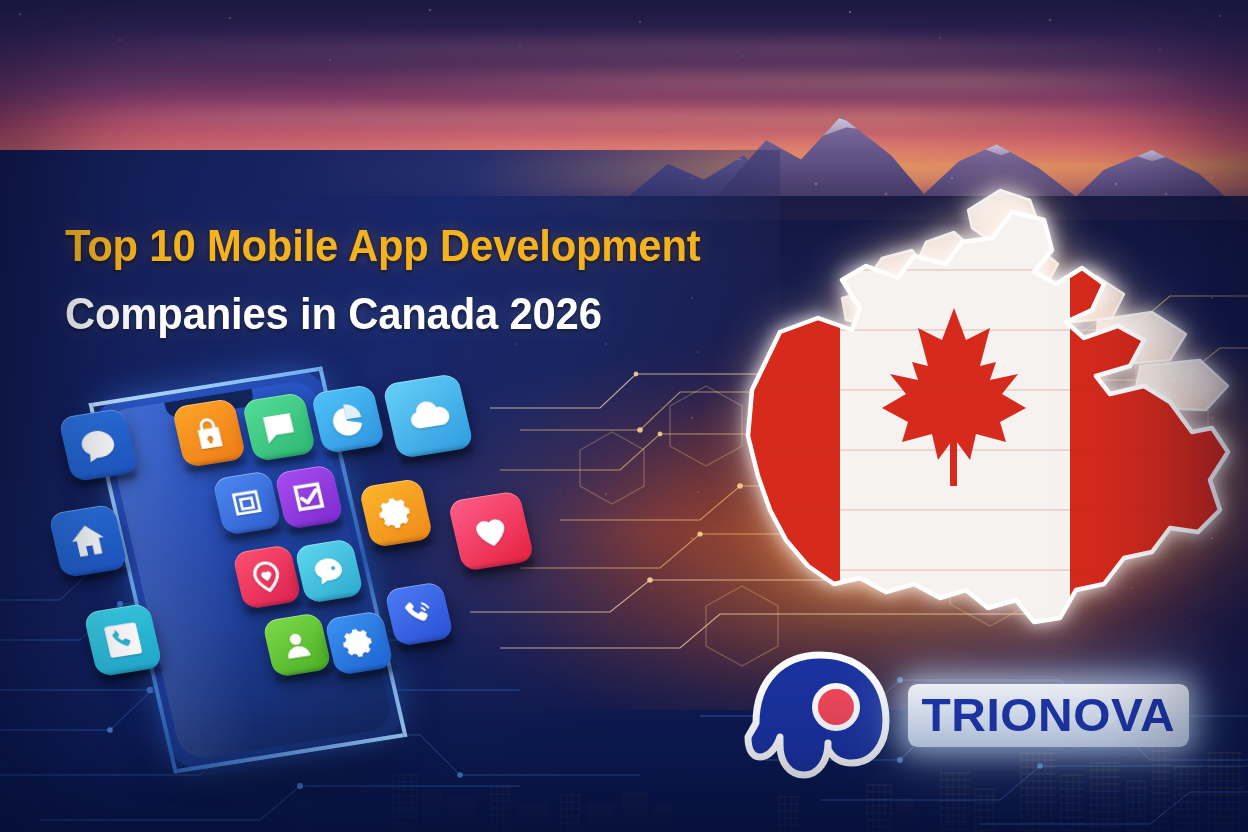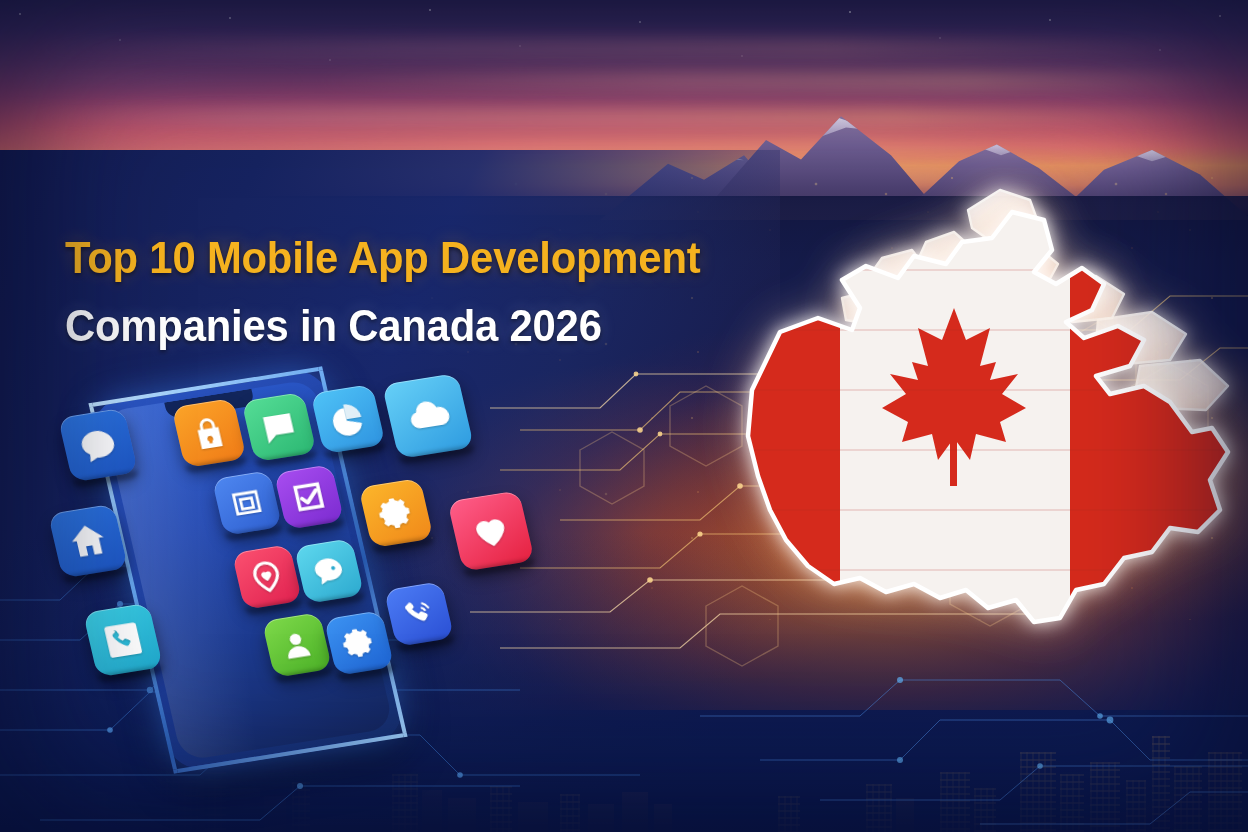--- a/index.html
+++ b/index.html
@@ -127,21 +127,21 @@
   .top-dark {
     position:absolute; left:0; top:196px; width:1248px; height:120px;
     background:linear-gradient(180deg, rgba(18,22,62,.88) 0%, rgba(20,26,70,.55) 55%, transparent 100%);
   }
 
   
   .circuit { position:absolute; left:0; top:0; width:1248px; height:832px; }
   .circuit svg { width:100%; height:100%; display:block; }
 
   
-  .title-block { position:absolute; left:65px; top:232px; z-index:40; }
+  .title-block { position:absolute; left:65px; top:220px; z-index:40; }
   .t-line1 {
     font-size:44px; font-weight:700; letter-spacing:-.2px;
     color:#F5B21F;
     font-family:"Liberation Sans Narrow","Liberation Sans",sans-serif;
     transform:scaleX(.95); transform-origin:left center;
     text-shadow:0 2px 6px rgba(0,0,0,.55), 0 0 18px rgba(255,170,30,.25);
     white-space:nowrap; line-height:1.18;
   }
   .t-line2 {
     font-size:44px; font-weight:700; letter-spacing:-.2px;
@@ -515,19 +515,43 @@
         <div class="app" style="left: 360px; top: 215px; width: 58px; height: 58px; background: linear-gradient(150deg, rgb(76, 124, 245), rgb(42, 79, 212)); z-index: 25;">
           <svg viewBox="0 0 24 24">
             <path d="M6.6 3.2 4.2 5c-.7.5-.9 1.4-.5 2.2 2.1 4.4 5.7 8 10.1 10.1.8.4 1.7.2 2.2-.5l1.8-2.4c.4-.6.3-1.4-.3-1.8l-2.9-1.9c-.5-.3-1.2-.3-1.6.2l-1 1.1a16 16 0 0 1-3.9-3.9l1.1-1c.5-.4.5-1.1.2-1.6L8.4 3.5c-.4-.6-1.2-.7-1.8-.3z"></path>
             <path d="M16 5a6.6 6.6 0 0 1 3.5 3.5" fill="none" stroke="#fff" stroke-width="1.6" stroke-linecap="round"></path>
             <path d="M15 8.2a3.4 3.4 0 0 1 1.8 1.8" fill="none" stroke="#fff" stroke-width="1.6" stroke-linecap="round"></path>
           </svg>
         </div>
       </div>
   </div>
 
+  <div class="logo">
+    <div class="logo-mark">
+      <svg viewBox="0 0 150 140">
+        <g stroke="#ffffff" stroke-width="7" stroke-linejoin="round" fill="#1B33A0">
+          <path d="M8 78
+                   C8 36, 34 10, 72 10
+                   C112 10, 138 36, 138 76
+                   C138 100, 124 118, 104 118
+                   C92 118, 84 112, 80 104
+                   L80 98
+                   C80 116, 70 130, 56 130
+                   C42 130, 32 118, 32 100
+                   L32 92
+                   C28 104, 20 112, 12 112
+                   C4 112, 0 104, 0 92 Z"></path>
+        </g>
+        <circle cx="88" cy="62" r="24" fill="#ffffff"></circle>
+        <circle cx="88" cy="62" r="18" fill="#F2485B"></circle>
+      </svg>
+    </div>
+    <div class="logo-text-wrap">
+      <div class="logo-text">TRIONOVA</div>
+    </div>
+  </div>
 
   <div class="vignette"></div>
 <div class="title-block">
       <div class="t-line1" style="color: rgb(245, 178, 31);">Top 10 Mobile App Development</div>
       <div class="t-line2" style="color: rgb(255, 255, 255);">Companies in Canada 2026</div>
     </div>
   </div>
 
 </body></html>

